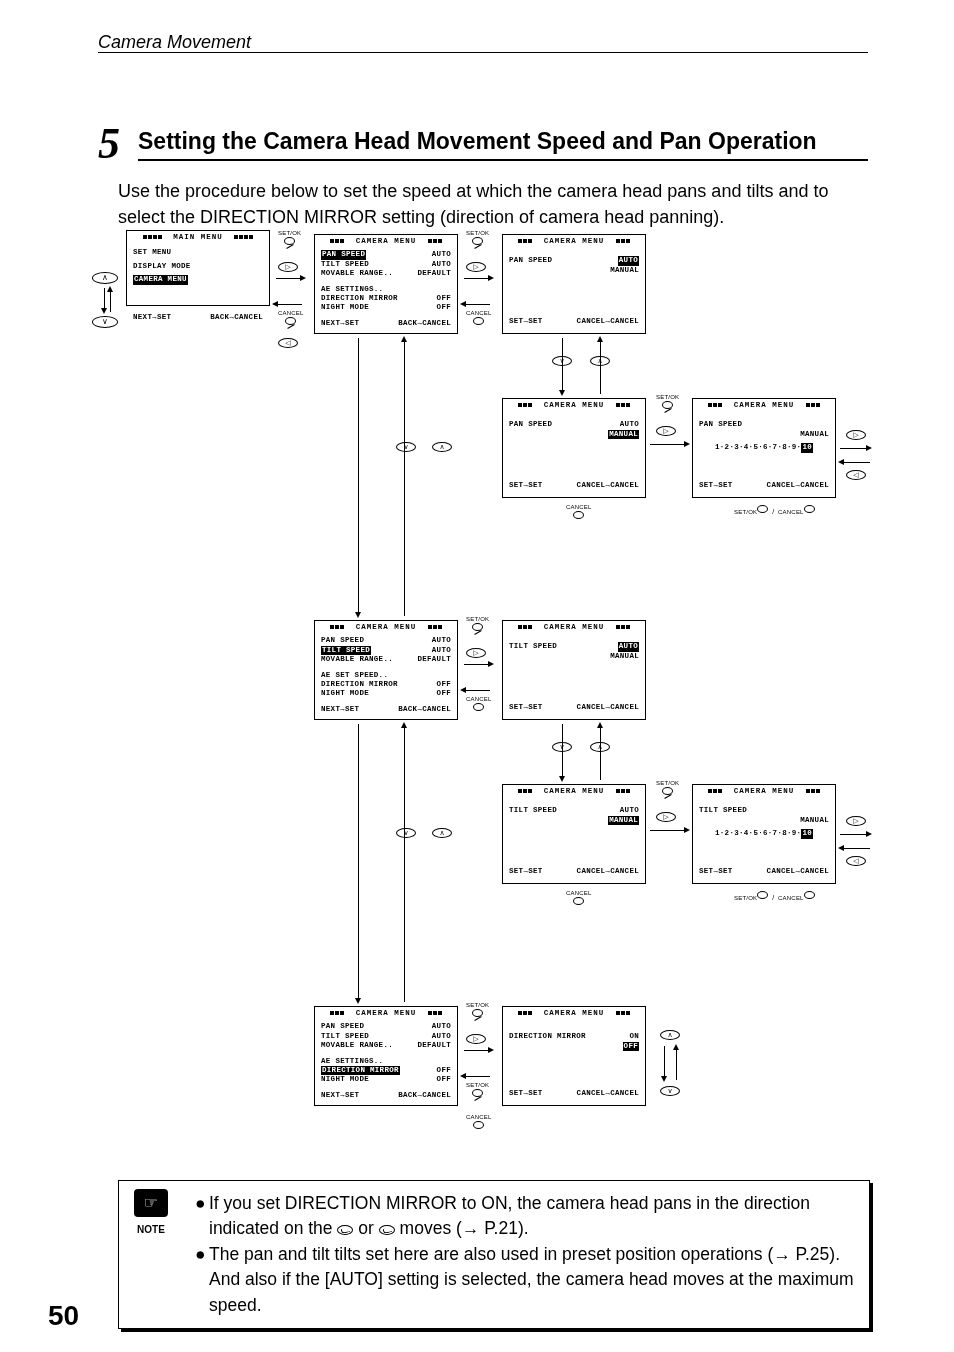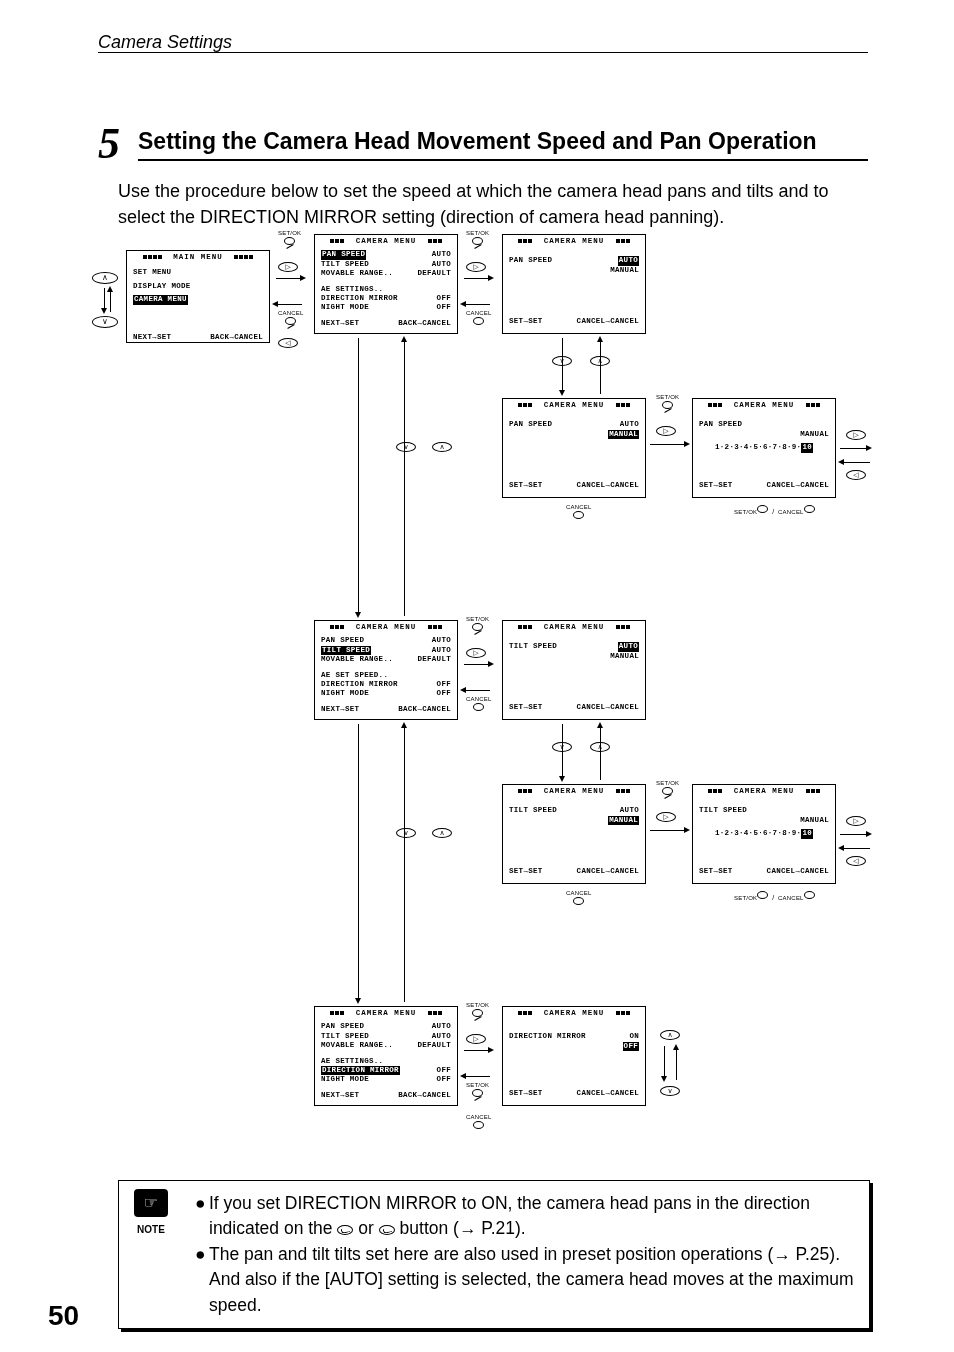--- a/index.html
+++ b/index.html
@@ -177,37 +177,37 @@
     border-top: none;
     border-right: none;
     border-radius: 0 0 0 3px;
     transform: rotate(-10deg);
   }
   .slash { margin: 0 2px; }
 </style>
 </head>
 <body>
 
-<div class="header-text">Camera Settings</div>
+<div class="header-text">Camera Movement</div>
 <div class="header-line"></div>
 
 <div class="step-num">5</div>
 <div class="title-bar">Setting the Camera Head Movement Speed and Pan Operation</div>
 <div class="intro">Use the procedure below to set the speed at which the camera head pans and tilts and to select the DIRECTION MIRROR setting (direction of camera head panning).</div>
 
 <div class="diagram">
 
   <div class="oval-btn" style="left:4px; top:42px;">∧</div>
   <div class="arrow v" style="left:16px; top:58px; height:24px;"></div>
   <div class="arr-head down" style="left:13px; top:78px;"></div>
   <div class="arr-head up" style="left:19px; top:56px;"></div>
   <div class="arrow v" style="left:22px; top:58px; height:24px;"></div>
   <div class="oval-btn" style="left:4px; top:86px;">∨</div>
 
-  <div class="osd" style="left:38px; top:20px; width:144px; height:93px;">
+  <div class="osd" style="left:38px; top:0; width:144px; height:76px;">
     <div class="hdr"><span class="sq"></span><span class="sq"></span><span class="sq"></span><span class="sq"></span>&nbsp;&nbsp;<span>MAIN MENU</span>&nbsp;&nbsp;<span class="sq"></span><span class="sq"></span><span class="sq"></span><span class="sq"></span></div>
     <div class="row" style="margin-top:6px;">
         <span>SET MENU</span>
       </div>
     <div class="row" style="margin-top:4px;">
         <span>DISPLAY MODE</span>
       </div>
     <div class="row" style="margin-top:4px;">
         <span class="inv">CAMERA MENU</span>
       </div>
@@ -577,21 +577,21 @@
 </div>
 
 <div class="note-box">
   <div class="note-icon">
     <div class="box">☞</div>
     <div class="lbl">NOTE</div>
   </div>
   <div class="bullet">
     <div class="dot">●</div>
     <div>
-      <span>If you set DIRECTION MIRROR to ON, the camera head pans in the direction indicated on the </span><span class="mini-oval"></span><span> or </span><span class="mini-oval"></span><span> button (→ P.21).</span>
+      <span>If you set DIRECTION MIRROR to ON, the camera head pans in the direction indicated on the </span><span class="mini-oval"></span><span> or </span><span class="mini-oval"></span><span> moves (→ P.21).</span>
     </div>
   </div>
   <div class="bullet">
     <div class="dot">●</div>
     <div>The pan and tilt tilts set here are also used in preset position operations (→ P.25). And also if the [AUTO] setting is selected, the camera head moves at the maximum speed.</div>
   </div>
 </div>
 
 <div class="page-num">50</div>
 

